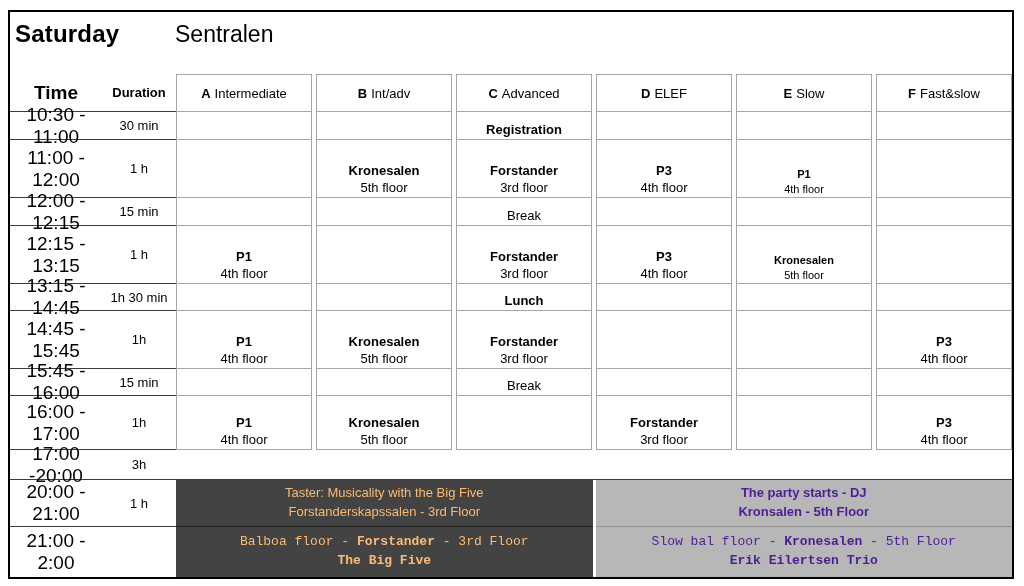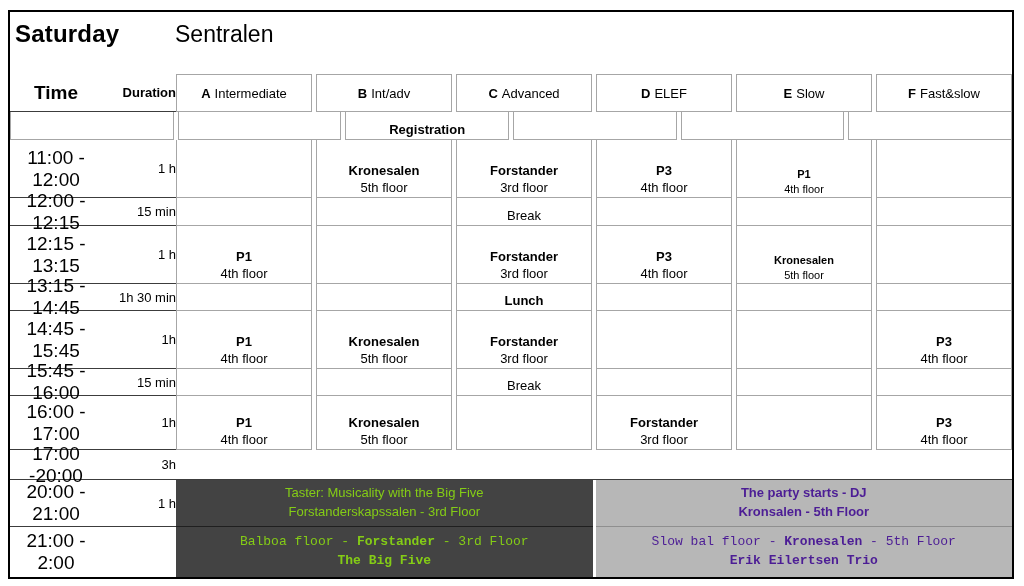--- a/index.html
+++ b/index.html
@@ -13,21 +13,21 @@
   }
   .title-row{position:relative;height:62px;}
   .day{position:absolute;left:5px;top:8px;font-size:24px;font-weight:bold;letter-spacing:.2px;}
   .venue{position:absolute;left:165px;top:9px;font-size:23px;}
 
   .row{display:flex;box-sizing:border-box;}
   .left{flex:0 0 166px;width:166px;display:flex;align-items:center;box-sizing:border-box;
         border-bottom:1px solid var(--sectline,#3c3c3c);}
   .row:last-child .left{border-bottom:none;}
   .time{width:92px;text-align:center;font-size:19px;}
-  .dur{width:74px;text-align:right;font-size:13px;}
+  .dur{width:74px;text-align:center;font-size:13px;}
   .th{font-weight:bold;}
 
   .cols{flex:1;display:grid;grid-template-columns:repeat(6,1fr);column-gap:4px;}
   .hrow{height:38px;}
   .hcell{border:1px solid var(--gridline,#a6a6a6);box-sizing:border-box;
          display:flex;align-items:center;justify-content:center;font-size:13px;white-space:nowrap;}
   .letter{font-weight:bold;margin-right:4px;}
 
   .cell{border-left:1px solid var(--gridline,#a6a6a6);border-right:1px solid var(--gridline,#a6a6a6);
         border-bottom:1px solid var(--gridline,#a6a6a6);box-sizing:border-box;
@@ -35,21 +35,21 @@
         text-align:center;font-size:13px;line-height:1.35;}
   .cell .l1{font-weight:bold;}
   .cell.plain .l1{font-weight:normal;}
   .cell.small{font-size:11px;}
 
   .emptyrest{flex:1;border-bottom:1px solid var(--sectline,#3c3c3c);box-sizing:border-box;}
 
   .band{flex:1;display:grid;grid-template-columns:1fr 1fr;column-gap:3px;background:#fff;}
   .half{display:flex;flex-direction:column;align-items:center;justify-content:center;
         text-align:center;font-size:13px;line-height:1.45;box-sizing:border-box;}
-  .half.dark{background:var(--dark,#434343);color:#84cc16;border-bottom:1px solid #1f1f1f;}
+  .half.dark{background:var(--dark,#434343);color:#fdba74;border-bottom:1px solid #1f1f1f;}
   .half.light{background:var(--light,#b7b7b7);color:#4c1d95;border-bottom:1px solid #8f8f8f;}
   .row:last-child .half{border-bottom:none;font-family:Liberation Mono, monospace;}
   .b{font-weight:bold;}
 </style>
 </head>
 <body>
 
 <div class="sheet">
   <div class="title-row">
     <span class="day">Saturday</span>
@@ -82,20 +82,24 @@
           <span class="hlabel">Slow</span>
         </div>
         <div class="hcell">
           <span class="letter">F</span>
           <span class="hlabel">Fast&amp;slow</span>
         </div>
       </div>
   </div>
   <div id="body">
       <div class="row" style="height: 28px;">
+        <div class="left">
+          <span class="time">10:30 - 11:00</span>
+          <span class="dur">30 min</span>
+        </div>
         <div class="cols">
           <div class="cell"></div>
           <div class="cell"></div>
           <div class="cell">
             <div class="l1">Registration</div>
           </div>
           <div class="cell"></div>
           <div class="cell"></div>
           <div class="cell"></div>
         </div>

